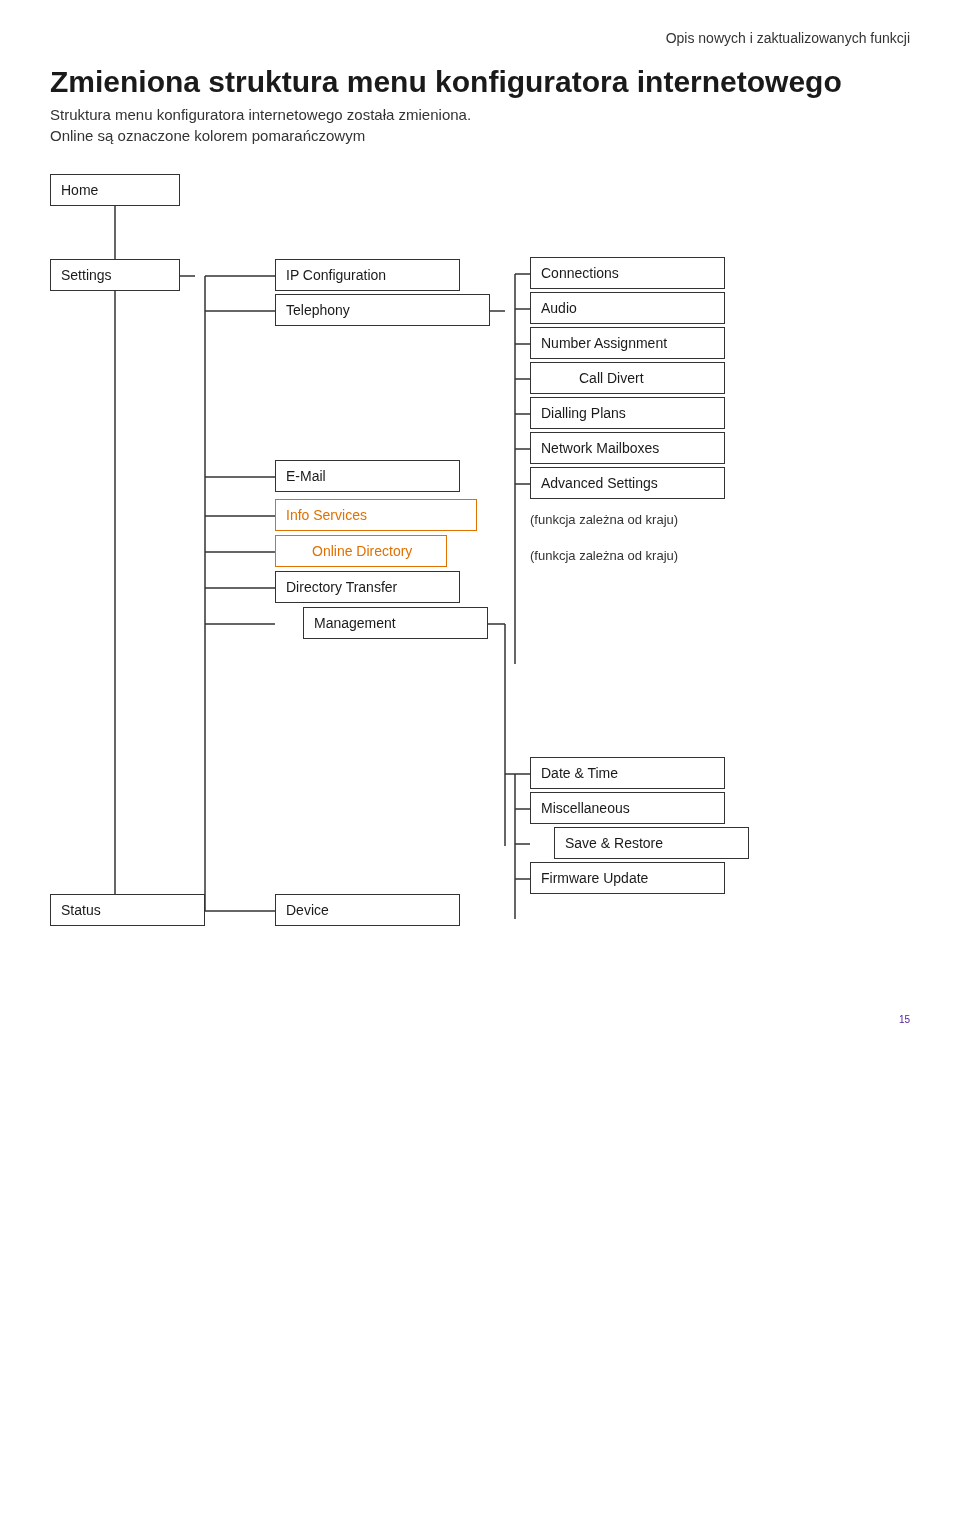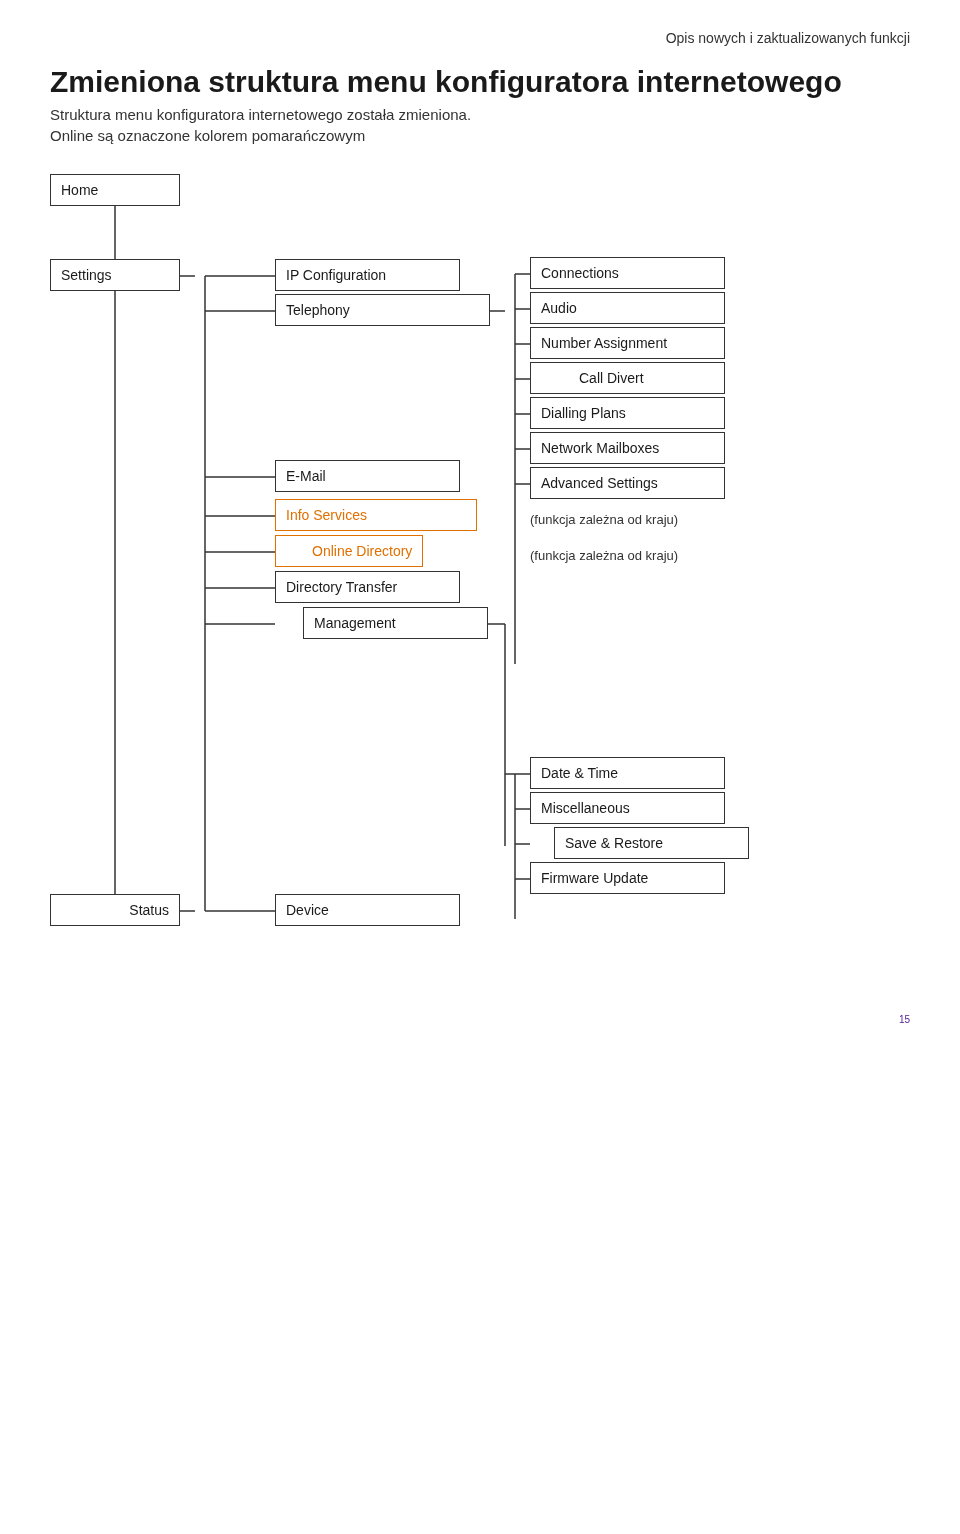--- a/index.html
+++ b/index.html
@@ -145,41 +145,41 @@
   </svg>
 
   <div class="abs-box" style="left:0; top:0; width:130px;">
     <span>Home</span>
   </div>
 
   <div class="abs-box" style="left:0; top:85px; width:130px;">
     <span>Settings</span>
   </div>
 
-  <div class="abs-box" style="left:0; top:720px; width:130px;justify-content:flex-end;">
+  <div class="abs-box" style="left:0; top:720px; width:155px;">
     <span>Status</span>
   </div>
 
   <div class="abs-box" style="left:225px; top:85px; width:185px;">
     <span>IP Configuration</span>
   </div>
 
   <div class="abs-box" style="left:225px; top:120px; width:215px;">
     <span>Telephony</span>
   </div>
 
   <div class="abs-box" style="left:225px; top:286px; width:185px;">
     <span>E-Mail</span>
   </div>
 
   <div class="abs-box-orange" style="left:225px; top:325px; width:202px;">
     <span>Info Services</span>
   </div>
 
-  <div class="abs-box-orange" style="left:225px; top:361px; width:148px;padding-left:36px;">
+  <div class="abs-box-orange" style="left:225px; top:361px; width:172px;padding-left:36px;">
     <span>Online Directory</span>
   </div>
 
   <div class="abs-box" style="left:225px; top:397px; width:185px;">
     <span>Directory Transfer</span>
   </div>
 
   <div class="abs-box" style="left:225px; top:433px; width:185px;margin-left:28px;">
     <span>Management</span>
   </div>

